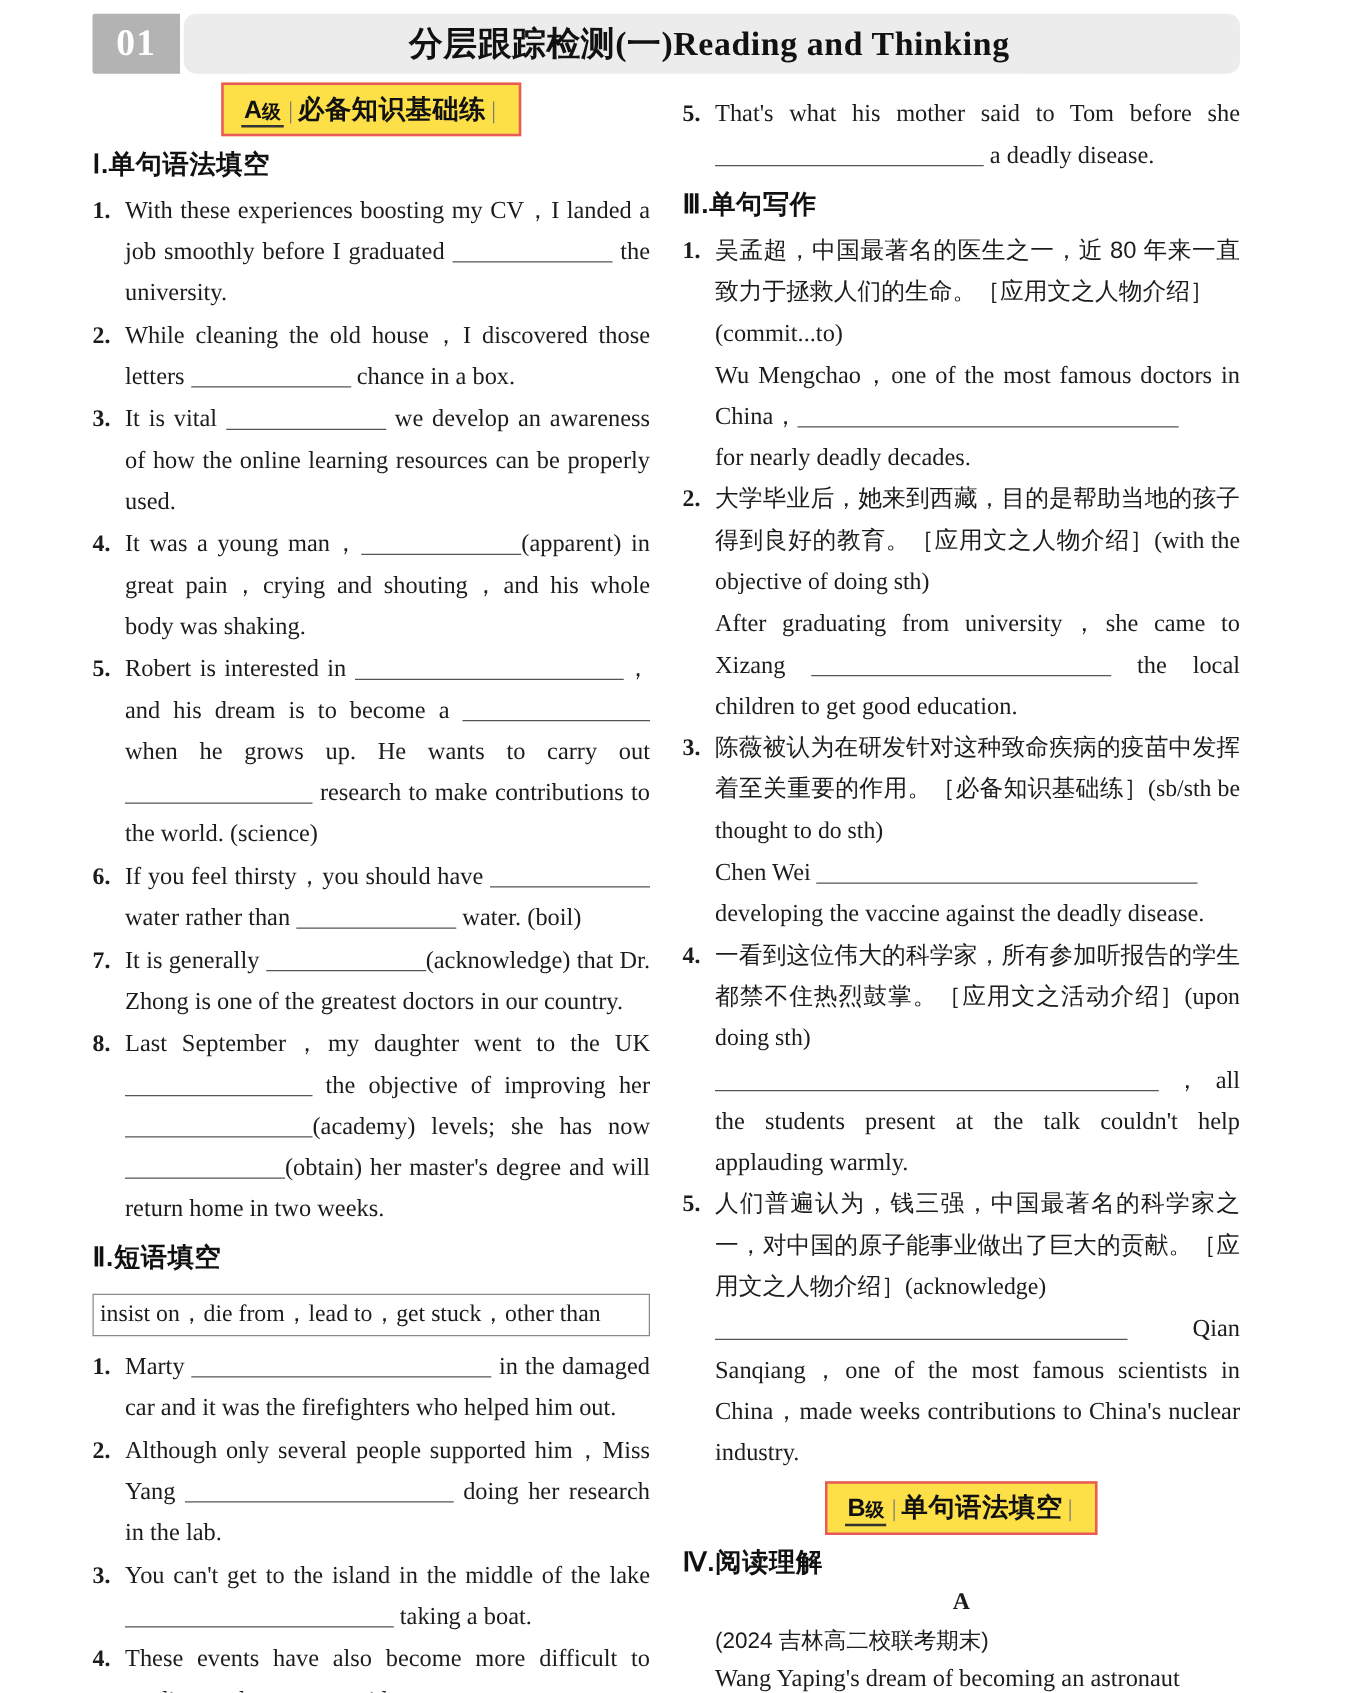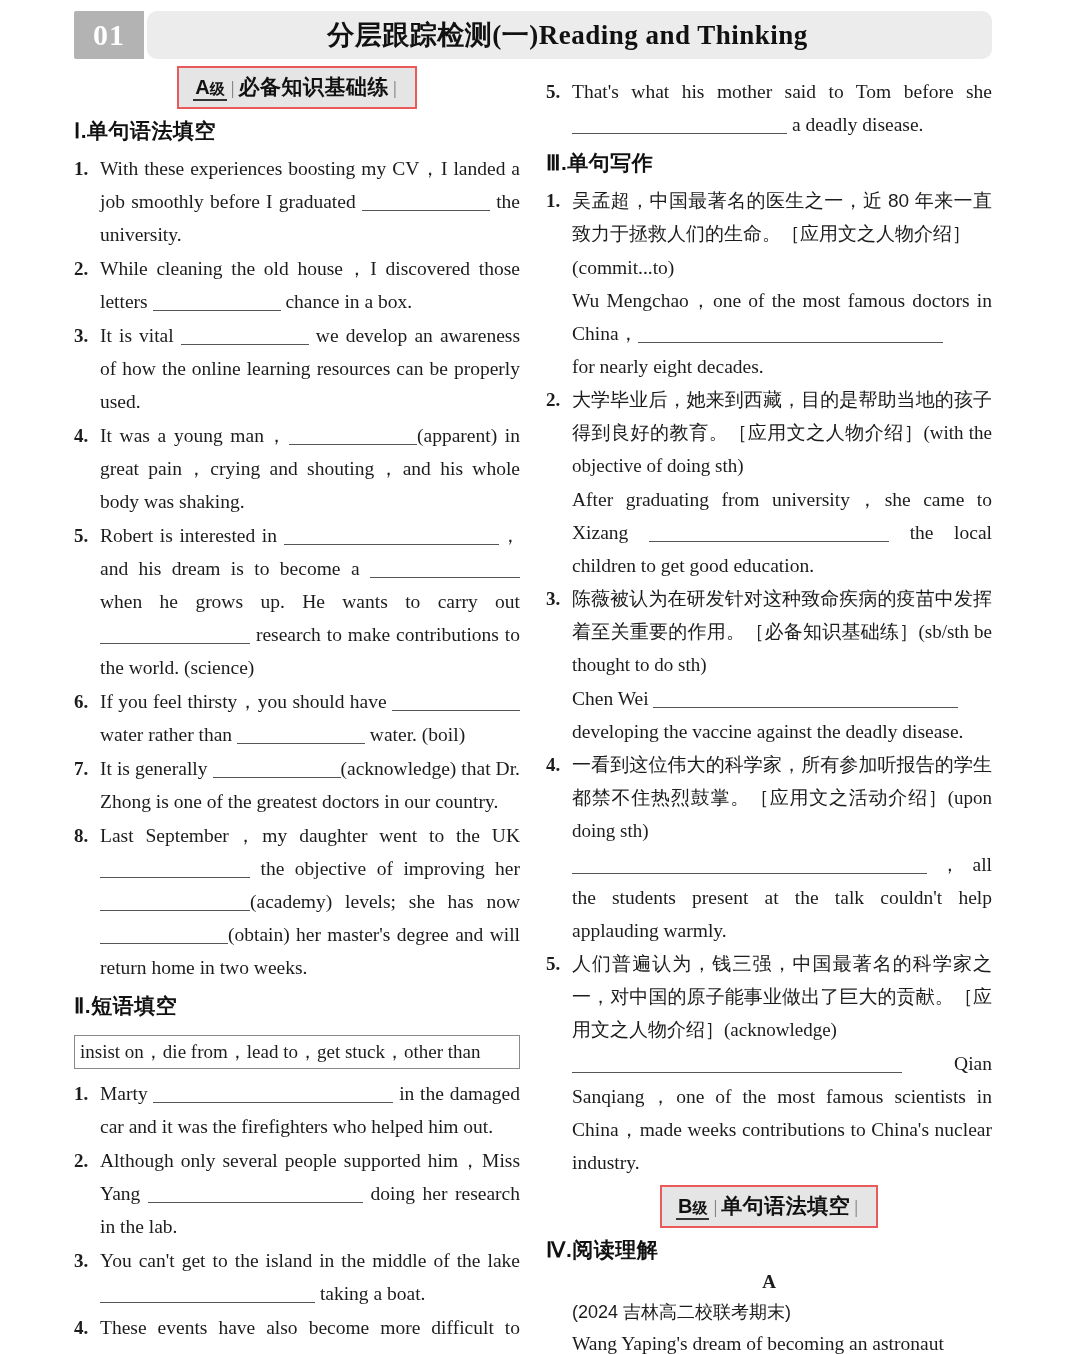--- a/index.html
+++ b/index.html
@@ -56,21 +56,21 @@
   .col-right{ left:546px; }
 
   
   .level-badge{
     border:2px solid #0ea5e9;
     display:block;
     margin:0 auto 6px auto;
     padding:5px 14px 6px 14px;
     text-align:center;
     width:fit-content;
-    background:#e5e5e5;
+    background:#fde047;
   }
   .level-badge .lv{
     font-family:"Liberation Sans", sans-serif;
     font-weight:bold;
     font-size:20px;
     border-bottom:2px solid #333;
     padding:0 2px 1px 2px;
     color:#111;
   }
   .level-badge .lv .sm{ font-size:15px; }
@@ -267,21 +267,21 @@
 
     <div class="qlist">
 
       <div class="q cn">
         <span class="num">1.</span><span>吴孟超，中国最著名的医生之一，近 80 年来一直致力于拯救人们的生命。［应用文之人物介绍］</span>
       </div>
       <div class="en-line">(commit...to)</div>
       <div class="en-line">
         <span>Wu Mengchao，one of the most famous doctors in China，</span><span class="blank b-long"></span>
       </div>
-      <div class="en-line">for nearly eight decades.</div>
+      <div class="en-line">for nearly deadly decades.</div>
 
       <div class="q cn">
         <span class="num">2.</span><span>大学毕业后，她来到西藏，目的是帮助当地的孩子得到良好的教育。［应用文之人物介绍］</span><span class="en">(with the objective of doing sth)</span>
       </div>
       <div class="en-line">
         <span>After graduating from university，she came to Xizang</span> <span class="blank b-xxl"></span> <span>the local children to get good education.</span>
       </div>
 
       <div class="q cn">
         <span class="num">3.</span><span>陈薇被认为在研发针对这种致命疾病的疫苗中发挥着至关重要的作用。［必备知识基础练］</span><span class="en">(sb/sth be thought to do sth)</span>

